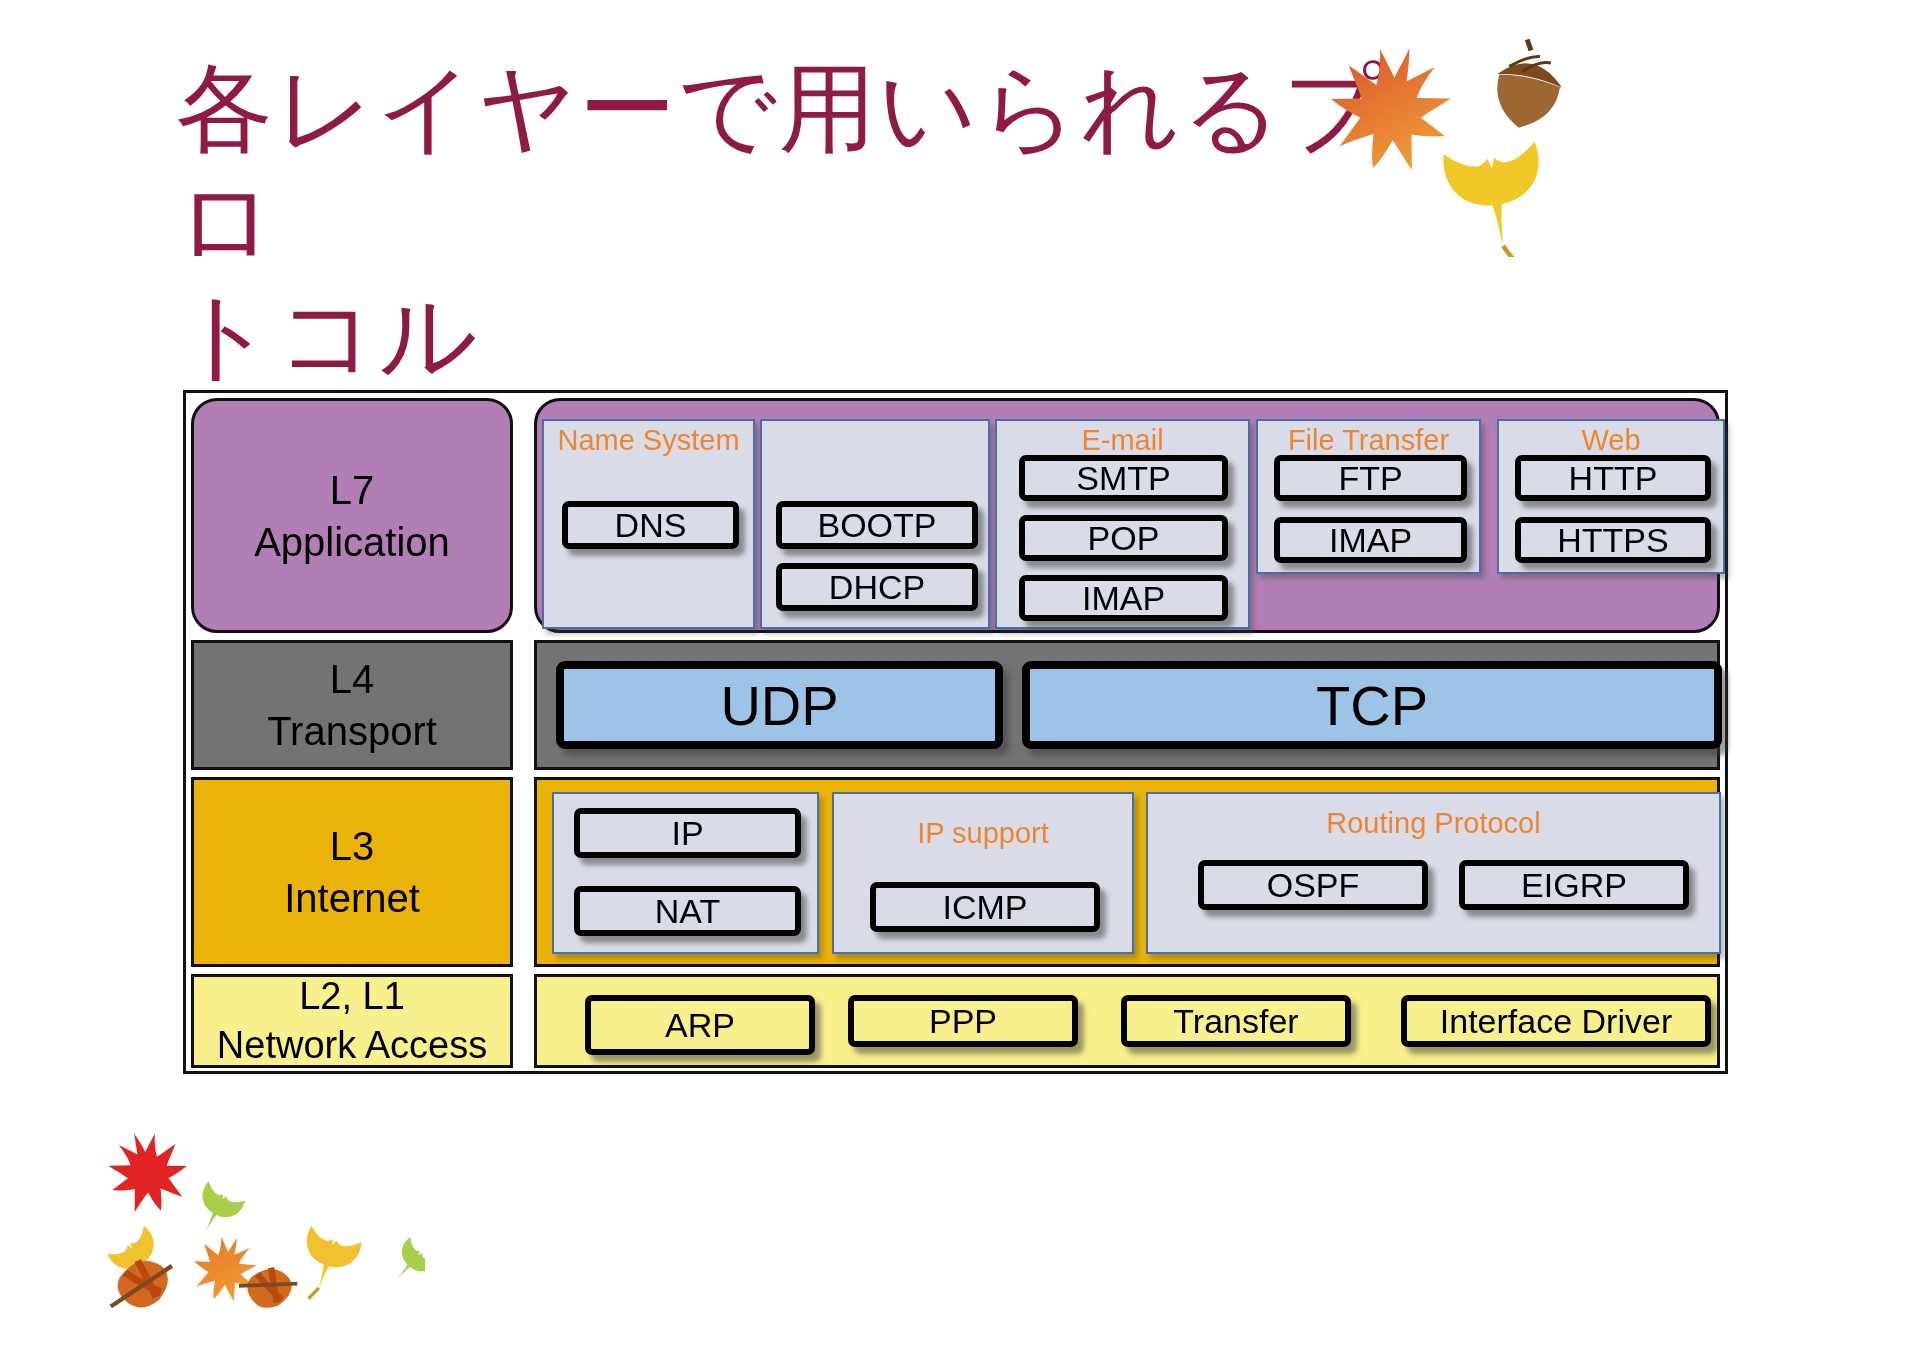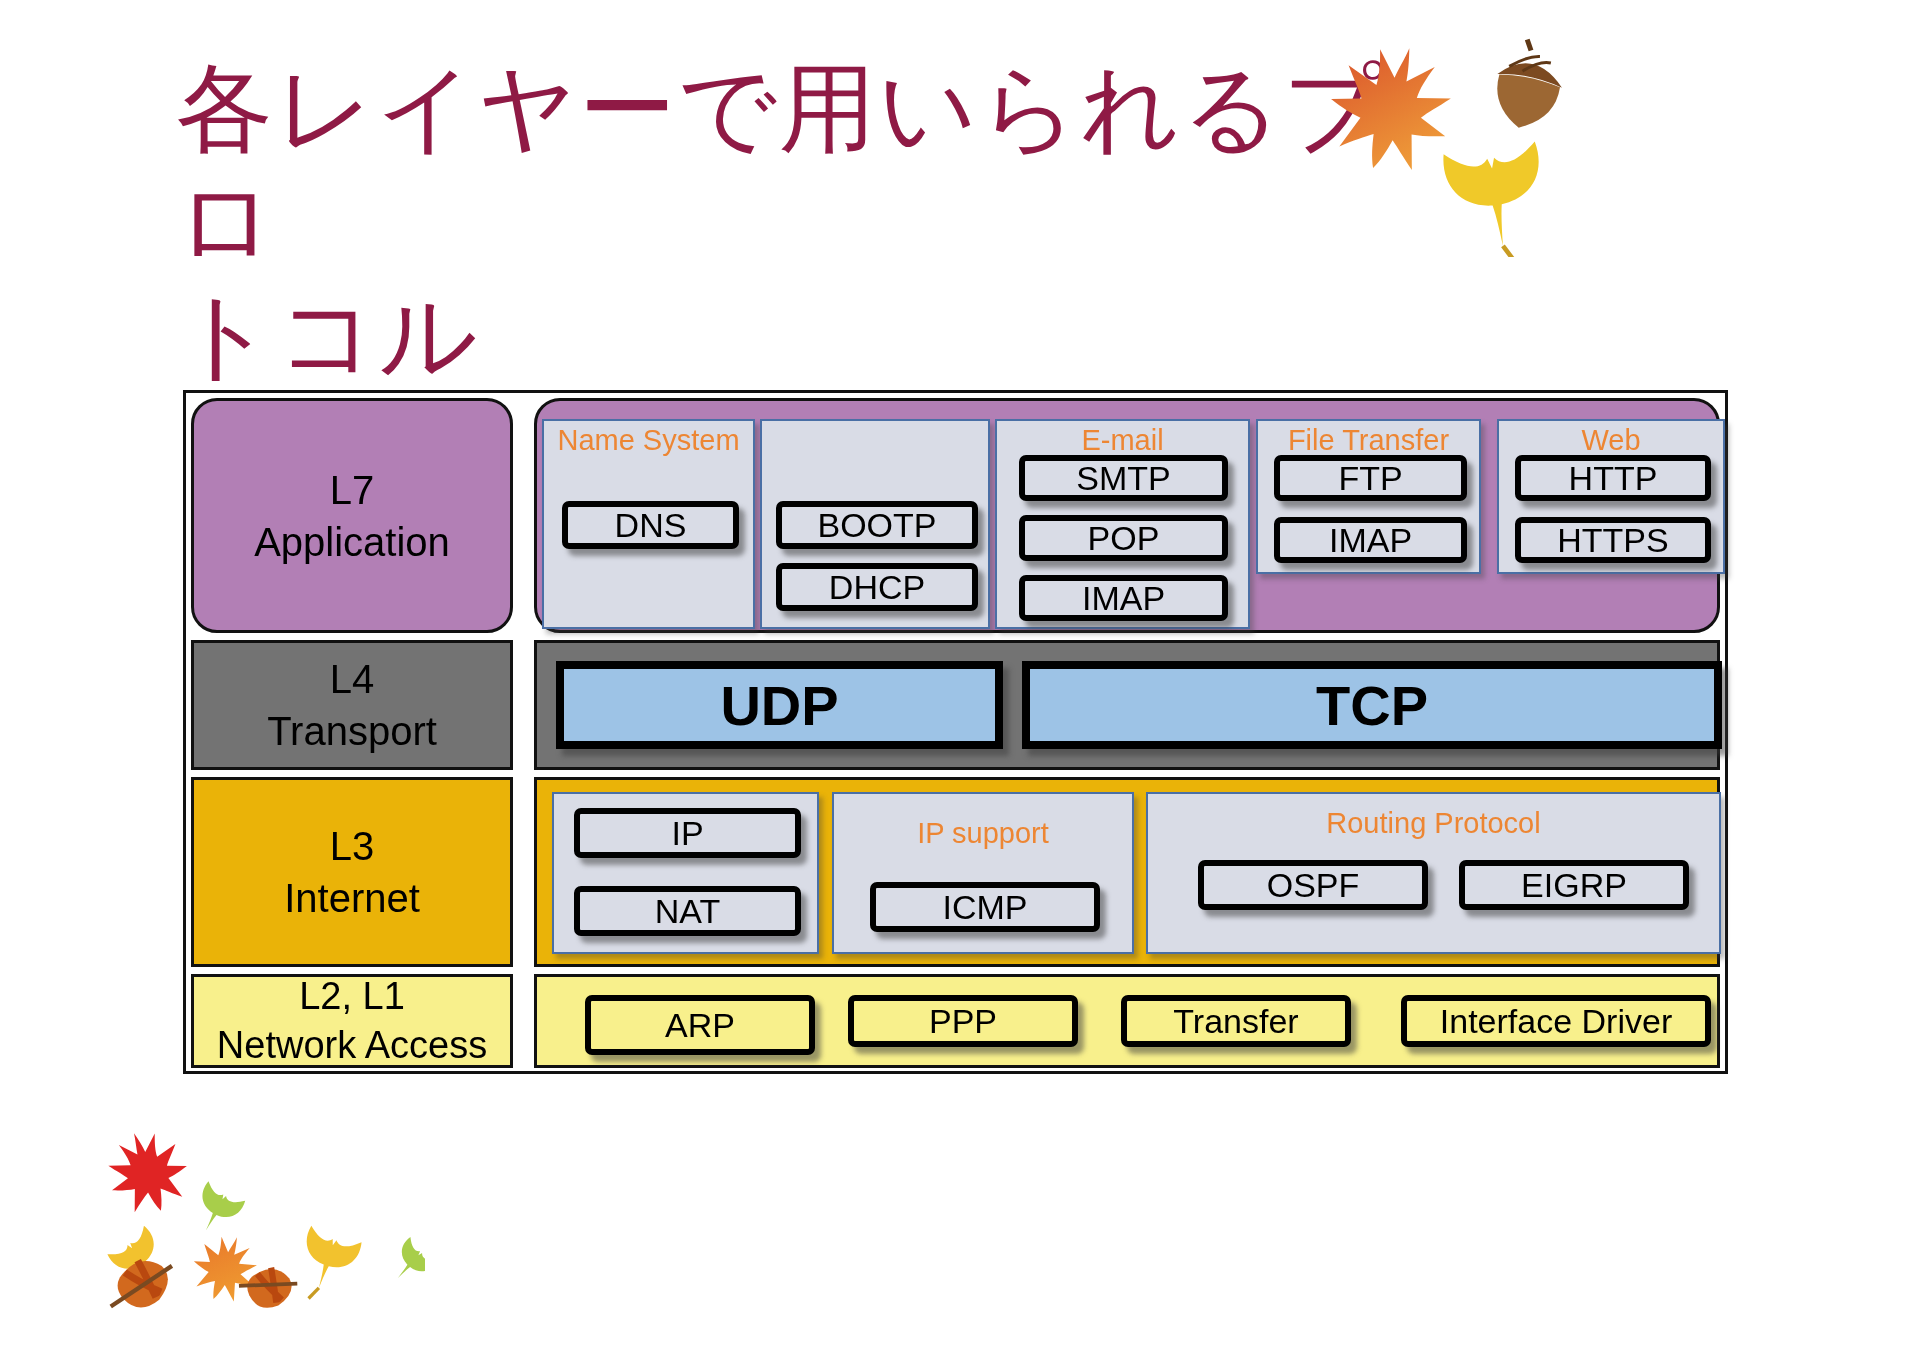--- a/index.html
+++ b/index.html
@@ -40,21 +40,21 @@
     position:absolute;left:0;right:0;top:2px;text-align:center;
     color:#ED8633;font-size:29px;line-height:1.2;
   }
   
   .pbox{
     position:absolute;box-sizing:border-box;border:6px solid #000;border-radius:7px;
     display:flex;align-items:center;justify-content:center;
     font-size:34px;color:#000;box-shadow:6px 7px 5px rgba(60,60,60,0.5);
     background:#D9DCE6;
   }
-  .pbox.on-blue{background:#9DC3E6;border-width:8px;border-radius:0;font-size:56px;font-weight:700;}
+  .pbox.on-blue{background:#9DC3E6;border-width:8px;border-radius:9px;font-size:56px;font-weight:400;}
   .pbox.on-yellow{background:#F8F08C;}
   .small-label{font-size:38px;}
 </style>
 </head>
 <body>
 
 <div class="slide">
 
   <svg width="0" height="0" style="position:absolute" aria-hidden="true">
     <defs>

